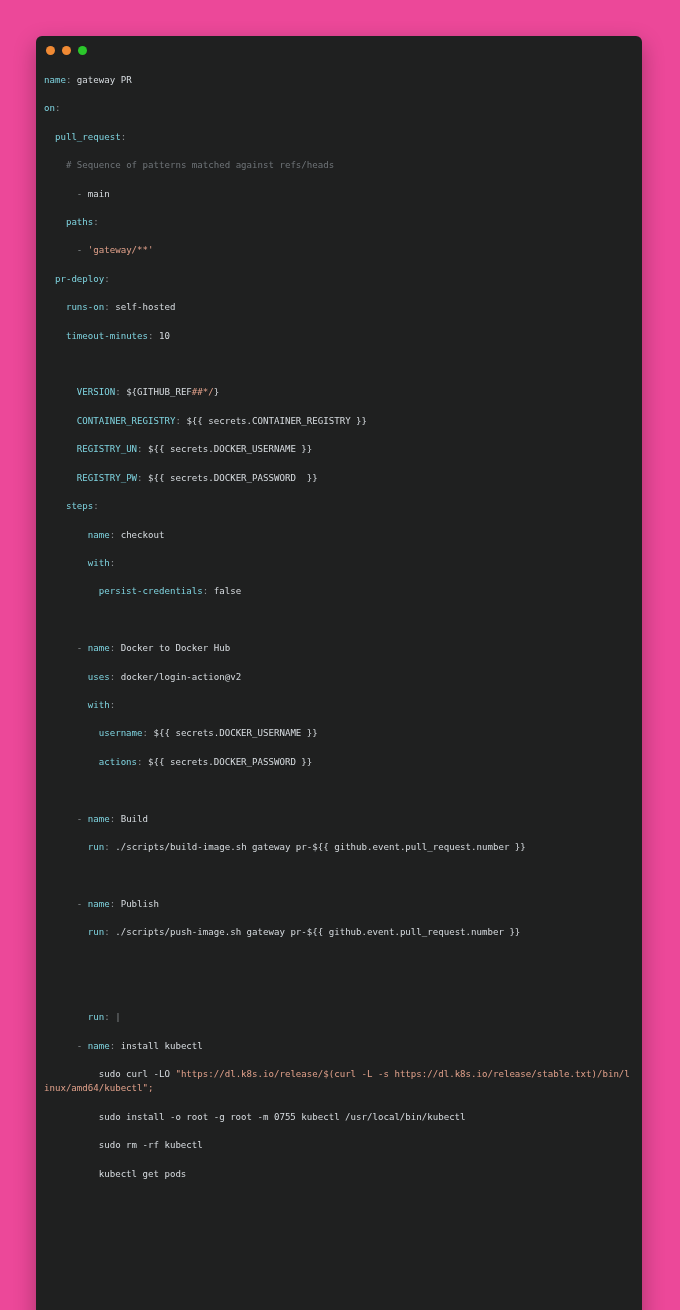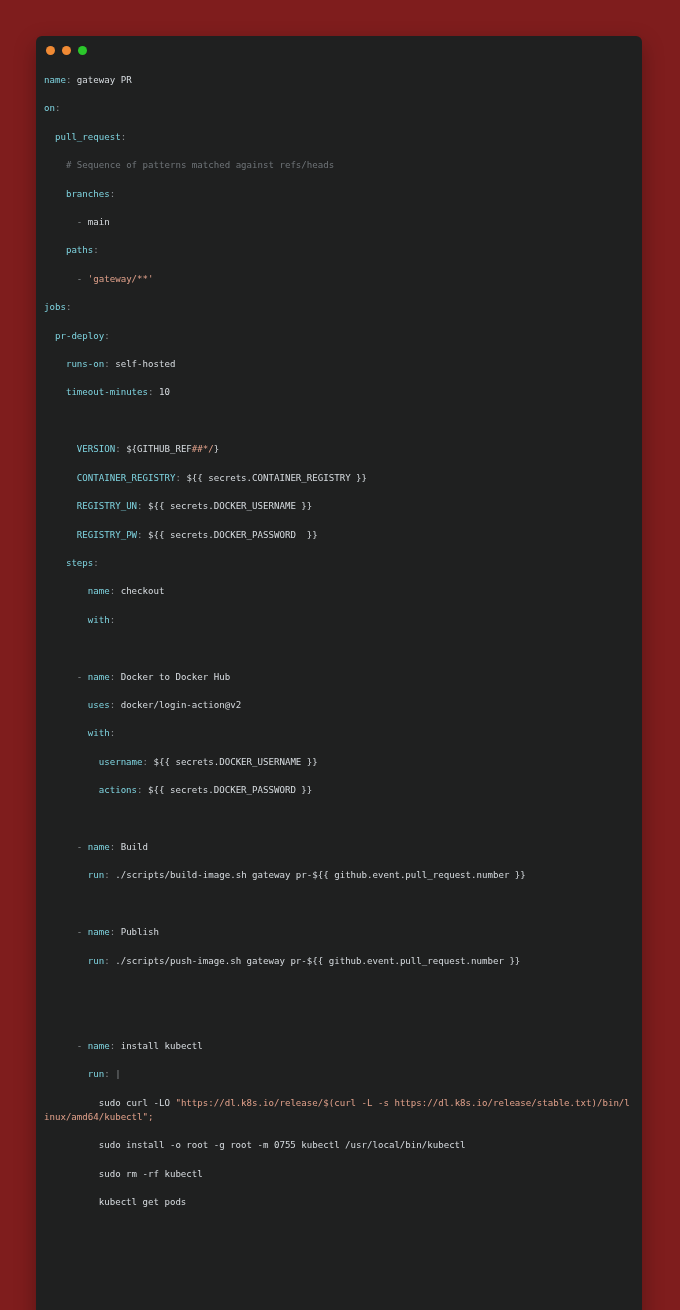--- a/index.html
+++ b/index.html
@@ -78,66 +78,65 @@
   .v   { color: #d7dce0; }   
   .s   { color: #e0a08a; margin-top: 28px; }   
   .c   { color: #6f7478; }   
   .n   { color: #c7ccd1; text-align: right; }   
   .e   { color: #cfd4d8; }   
   .d   { color: #9aa0a4; }   
 </style>
 <style>.k{color:#7fd4e0;}.s{color:#e0a08a;}.c{color:#6f7478;}.v,.e,.n{color:#d7dce0;}.p,.d{color:#8d9295;}</style></head>
 <body>
 
-<div id="canvas" style="background: #7f1d1d;">
+<div id="canvas" style="background: #ec4899;">
 
   <div class="code-window" style="background: rgb(31, 32, 32);">
 
     <div class="titlebar">
       <span class="dot dot-close" style="background: rgb(240, 138, 52);"></span>
       <span class="dot dot-min" style="background: rgb(240, 138, 52);"></span>
       <span class="dot dot-max" style="background: rgb(43, 199, 43);"></span>
     </div>
 
     <div class="code-body" id="code-body"><span class="ln"><span class="k">name</span><span class="p">: </span><span class="v">gateway PR</span></span>
 <span class="ln"><span class="k">on</span><span class="p">:</span></span>
 <span class="ln"><span class="v">  </span><span class="k">pull_request</span><span class="p">:</span></span>
 <span class="ln"><span class="v">    </span><span class="c"># Sequence of patterns matched against refs/heads</span></span>
-<span class="ln"><span class="v">    </span><span class="k">branches</span><span class="p">:</span></span>
 <span class="ln"><span class="v">      </span><span class="d">- </span><span class="v">main</span></span>
 <span class="ln"><span class="v">    </span><span class="k">paths</span><span class="p">:</span></span>
 <span class="ln"><span class="v">      </span><span class="d">- </span><span class="s">'gateway/**'</span></span>
-<span class="ln"><span class="k">jobs</span><span class="p">:</span></span>
 <span class="ln"><span class="v">  </span><span class="k">pr-deploy</span><span class="p">:</span></span>
 <span class="ln"><span class="v">    </span><span class="k">runs-on</span><span class="p">: </span><span class="v">self-hosted</span></span>
 <span class="ln"><span class="v">    </span><span class="k">timeout-minutes</span><span class="p">: </span><span class="n">10</span></span>
 <span class="ln">&nbsp;</span>
 <span class="ln"><span class="v">      </span><span class="k">VERSION</span><span class="p">: </span><span class="e">${GITHUB_REF</span><span class="s">##*/</span><span class="e">}</span></span>
 <span class="ln"><span class="v">      </span><span class="k">CONTAINER_REGISTRY</span><span class="p">: </span><span class="e">${{ secrets.CONTAINER_REGISTRY }}</span></span>
 <span class="ln"><span class="v">      </span><span class="k">REGISTRY_UN</span><span class="p">: </span><span class="e">${{ secrets.DOCKER_USERNAME }}</span></span>
 <span class="ln"><span class="v">      </span><span class="k">REGISTRY_PW</span><span class="p">: </span><span class="e">${{ secrets.DOCKER_PASSWORD  }}</span></span>
 <span class="ln"><span class="v">    </span><span class="k">steps</span><span class="p">:</span></span>
 <span class="ln"><span class="v">        </span><span class="k">name</span><span class="p">: </span><span class="v">checkout</span></span>
 <span class="ln"><span class="v">        </span><span class="k">with</span><span class="p">:</span></span>
+<span class="ln"><span class="v">          </span><span class="k">persist-credentials</span><span class="p">: </span><span class="n">false</span></span>
 <span class="ln">&nbsp;</span>
 <span class="ln"><span class="v">      </span><span class="d">- </span><span class="k">name</span><span class="p">: </span><span class="v">Docker to Docker Hub</span></span>
 <span class="ln"><span class="v">        </span><span class="k">uses</span><span class="p">: </span><span class="v">docker/login-action@v2</span></span>
 <span class="ln"><span class="v">        </span><span class="k">with</span><span class="p">:</span></span>
 <span class="ln"><span class="v">          </span><span class="k">username</span><span class="p">: </span><span class="e">${{ secrets.DOCKER_USERNAME }}</span></span>
 <span class="ln"><span class="v">          </span><span class="k">actions</span><span class="p">: </span><span class="e">${{ secrets.DOCKER_PASSWORD }}</span></span>
 <span class="ln">&nbsp;</span>
 <span class="ln"><span class="v">      </span><span class="d">- </span><span class="k">name</span><span class="p">: </span><span class="v">Build</span></span>
 <span class="ln"><span class="v">        </span><span class="k">run</span><span class="p">: </span><span class="v">./scripts/build-image.sh gateway pr-${{ github.event.pull_request.number }}</span></span>
 <span class="ln">&nbsp;</span>
 <span class="ln"><span class="v">      </span><span class="d">- </span><span class="k">name</span><span class="p">: </span><span class="v">Publish</span></span>
 <span class="ln"><span class="v">        </span><span class="k">run</span><span class="p">: </span><span class="v">./scripts/push-image.sh gateway pr-${{ github.event.pull_request.number }}</span></span>
 <span class="ln">&nbsp;</span>
 <span class="ln">&nbsp;</span>
+<span class="ln"><span class="v">        </span><span class="k">run</span><span class="p">: </span><span class="p">|</span></span>
 <span class="ln"><span class="v">      </span><span class="d">- </span><span class="k">name</span><span class="p">: </span><span class="v">install kubectl</span></span>
-<span class="ln"><span class="v">        </span><span class="k">run</span><span class="p">: </span><span class="p">|</span></span>
 <span class="ln"><span class="v">          sudo curl -LO </span><span class="s">"https://dl.k8s.io/release/$(curl -L -s https://dl.k8s.io/release/stable.txt)/bin/linux/amd64/kubectl";</span></span>
 <span class="ln"><span class="v">          sudo install -o root -g root -m 0755 kubectl /usr/local/bin/kubectl</span></span>
 <span class="ln"><span class="v">          sudo rm -rf kubectl</span></span>
 <span class="ln"><span class="v">          kubectl get pods</span></span>
 <span class="ln"></span>
 
 
 
 
 

